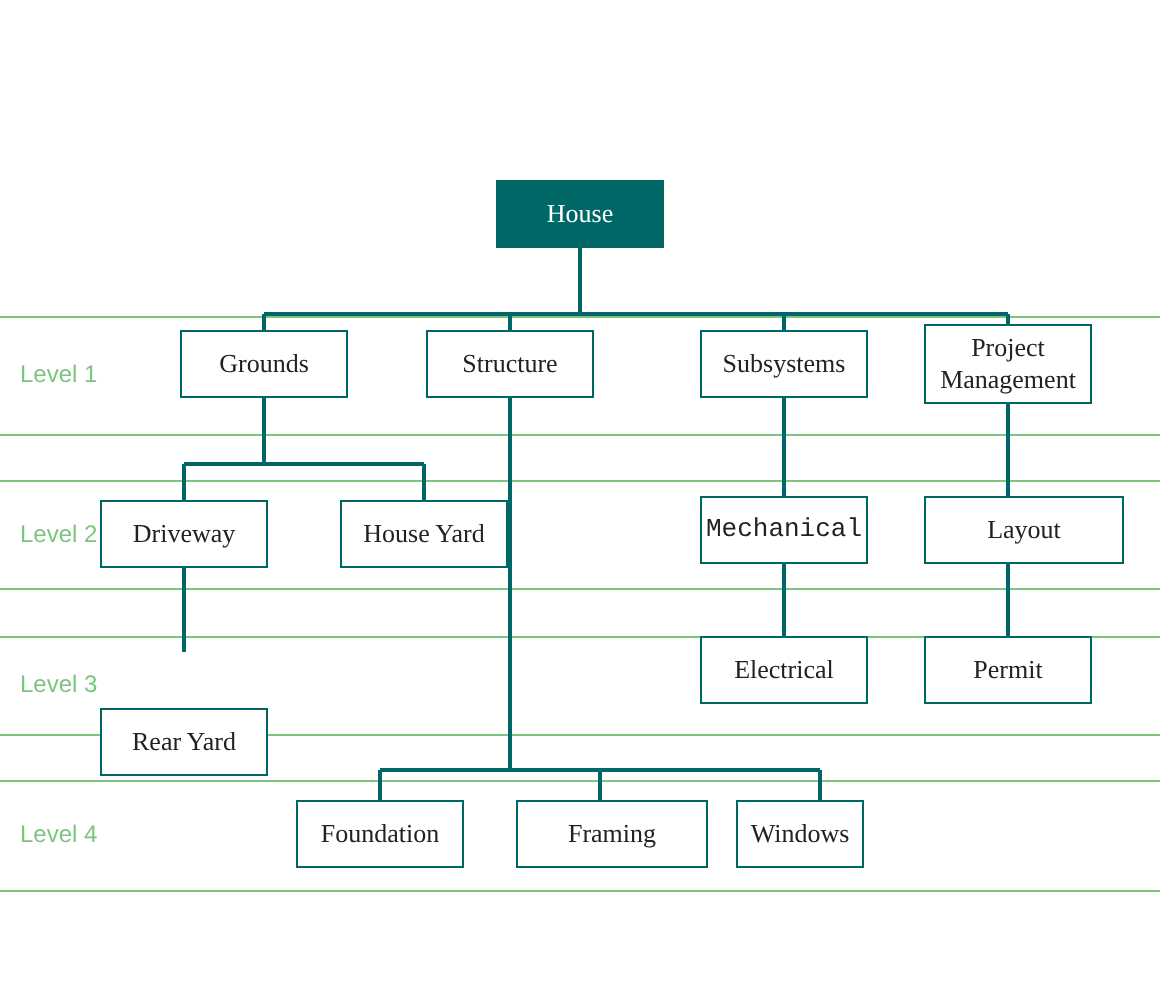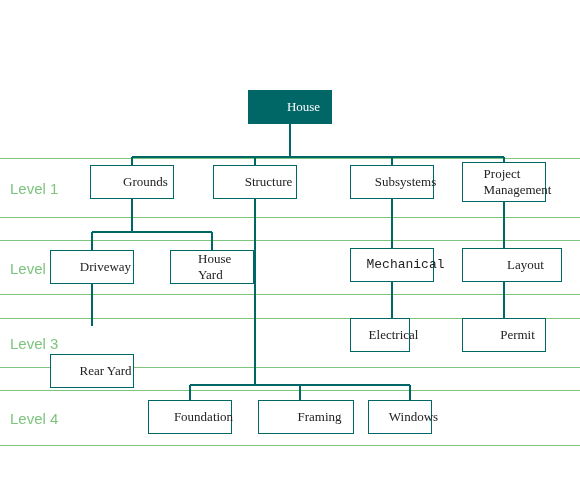--- a/index.html
+++ b/index.html
@@ -30,38 +30,37 @@
       position: absolute;
       left: 0;
       right: 0;
       border-top: 1.5px solid #7dc47d;
       border-bottom: 1.5px solid #7dc47d;
     }
     .level-label {
       position: absolute;
       left: 10px;
       color: #7dc47d;
-      font-size: 15px;
+      font-size: 12px;
       font-family: sans-serif;
     }
 
     
     .wbs-box {
       position: absolute;
       border: 1.5px solid #006666;
       background: #fff;
       display: flex;
       align-items: center;
       justify-content: center;
-      text-align: left;
+      text-align: center;
       font-size: 13px;
       font-family: serif;
       color: #222;
       line-height: 1.2;
-      padding-left: 27px;
     }
     .wbs-box.root {
       background: #006666;
       color: #fff;
       border-color: #006666;
     }
 
     
     svg.lines {
       position: absolute;
@@ -128,19 +127,19 @@
       <div class="wbs-box" style="left: 90px; top: 165px; width: 84px; height: 34px;">Grounds</div>
       <div class="wbs-box" style="left: 213px; top: 165px; width: 84px; height: 34px;">Structure</div>
       <div class="wbs-box" style="left: 350px; top: 165px; width: 84px; height: 34px;">Subsystems</div>
       <div class="wbs-box" style="left: 462px; top: 162px; width: 84px; height: 40px;">Project
 Management</div>
       <div class="wbs-box" style="left: 50px; top: 250px; width: 84px; height: 34px;">Driveway</div>
       <div class="wbs-box" style="left: 170px; top: 250px; width: 84px; height: 34px;">House Yard</div>
       <div class="wbs-box" style="left: 350px; top: 248px; width: 84px; height: 34px; font-family: Liberation Mono, monospace;">Mechanical</div>
       <div class="wbs-box" style="left: 462px; top: 248px; width: 100px; height: 34px;">Layout</div>
       <div class="wbs-box" style="left: 50px; top: 326px; width: 84px; height: 34px; margin-top: 28px;">Rear Yard</div>
-      <div class="wbs-box" style="left: 350px; top: 318px; width: 60px; height: 34px;">Electrical</div>
+      <div class="wbs-box" style="left: 350px; top: 318px; width: 84px; height: 34px;">Electrical</div>
       <div class="wbs-box" style="left: 462px; top: 318px; width: 84px; height: 34px;">Permit</div>
       <div class="wbs-box" style="left: 148px; top: 400px; width: 84px; height: 34px;">Foundation</div>
       <div class="wbs-box" style="left: 258px; top: 400px; width: 96px; height: 34px;">Framing</div>
       <div class="wbs-box" style="left: 368px; top: 400px; width: 64px; height: 34px;">Windows</div>
     </div>
 </div>
 
 </body></html>

